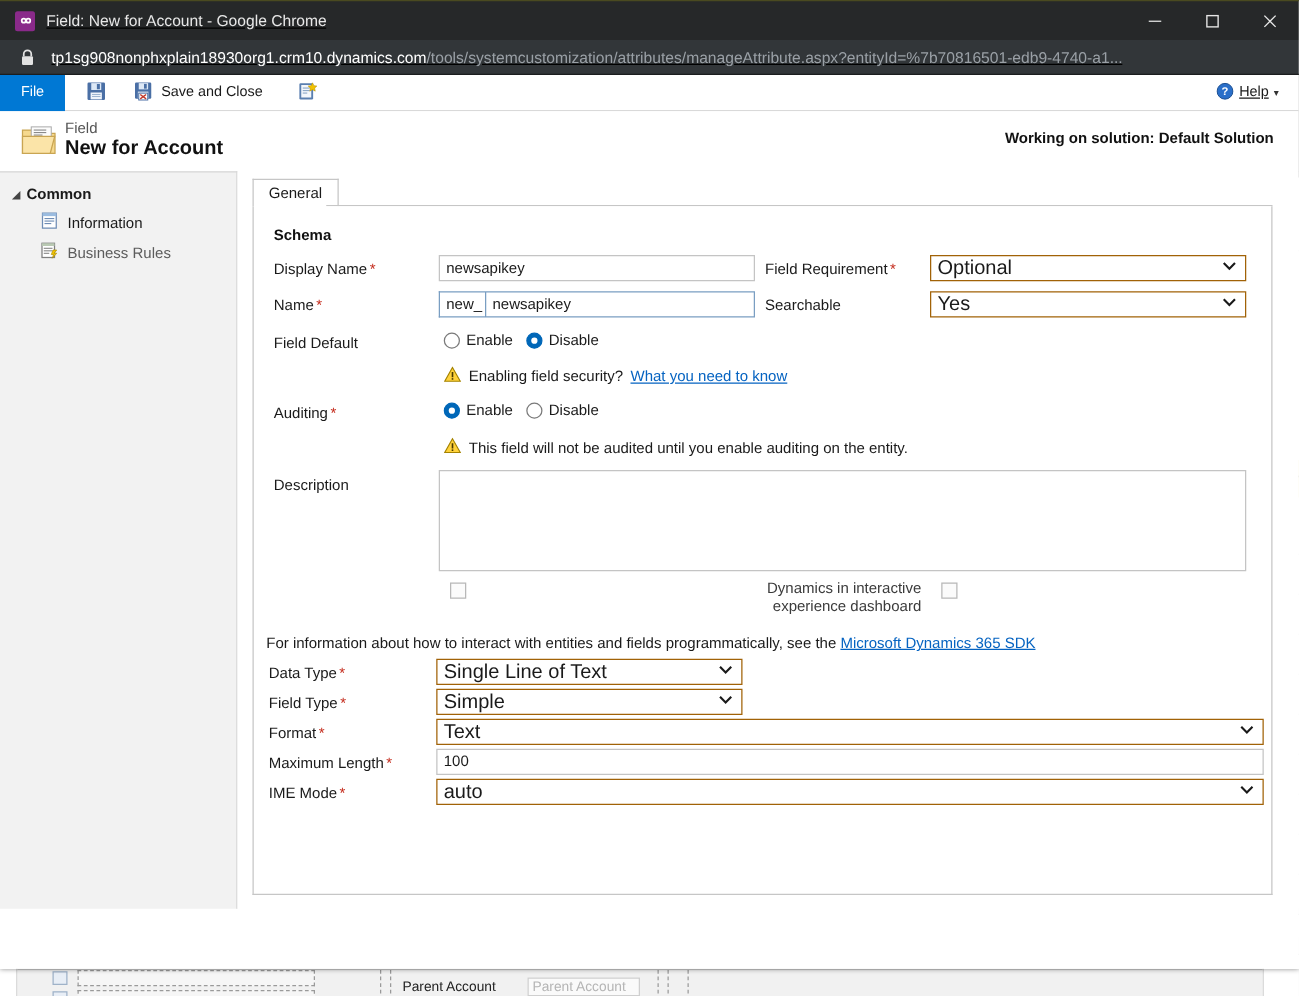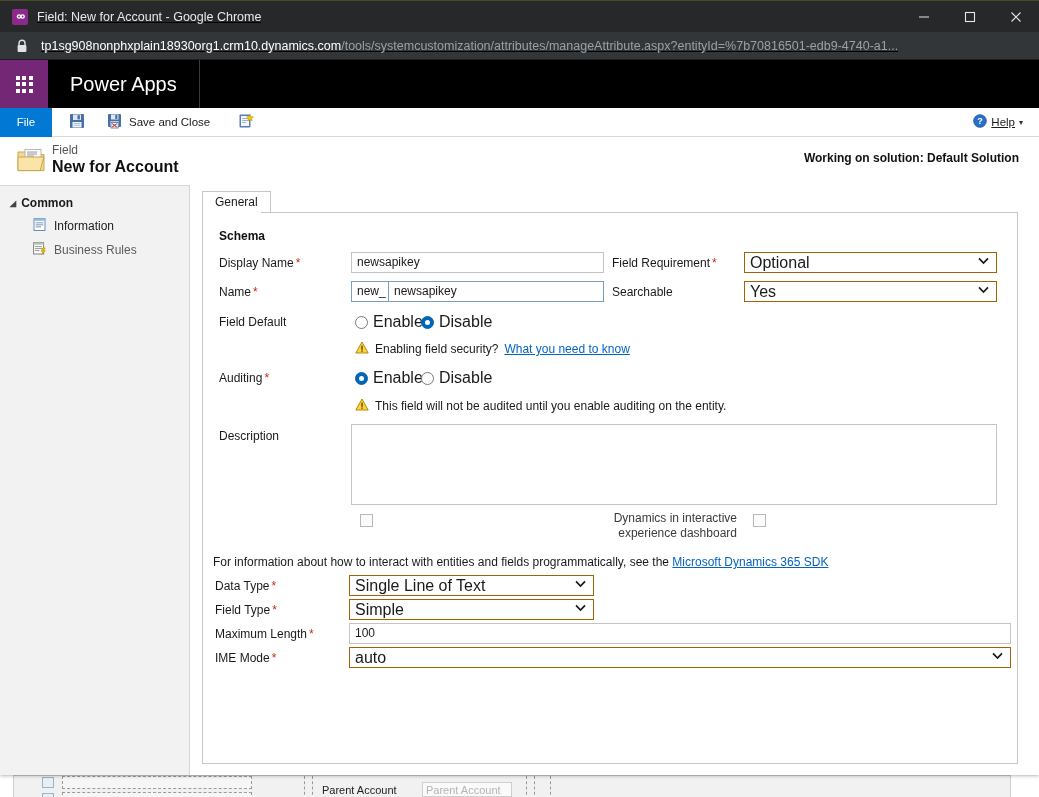--- a/index.html
+++ b/index.html
@@ -106,21 +106,21 @@
 
   .row { position: relative; height: 27px; }
   .lbl { position: absolute; font-size: 12px; color: #1a1a1a; }
   .req { color: #c42b1c; margin-left: 2px; }
   .txt { position: absolute; height: 21px; border: 1px solid #c4c4c4; background: #fff; font-size: 12px; color: #1a1a1a; padding: 0 5px; line-height: 19px; }
   .txt.focused { border: 1px solid #7a9ec2; }
   .prefix { position: absolute; height: 21px; border: 1px solid #7a9ec2; border-right: none; background: #fff; font-size: 12px; color: #1a1a1a; padding: 0 2px 0 5px; line-height: 19px; }
   .sel { position: absolute; height: 21px; border: 1px solid #a16207; background: #fff; font-size: 16px; color: #1a1a1a; padding: 0 5px; line-height: 19px; }
   .sel .chev { position: absolute; right: 7px; top: 4px; }
 
-  .radio-wrap { position: absolute; display: flex; align-items: center; gap: 5px; font-size: 16px; color: #1a1a1a; }
+  .radio-wrap { position: absolute; display: flex; align-items: center; gap: 5px; font-size: 12px; color: #1a1a1a; }
   .radio { width: 13px; height: 13px; border-radius: 50%; border: 1px solid #7a7a7a; background: #fff; display:flex; align-items:center; justify-content:center; }
   .radio.on { border: 1px solid #0067b8; background: #0067b8; }
   .radio.on i { width: 5px; height: 5px; border-radius: 50%; background: #fff; display: block; }
 
   .warn { position: absolute; display: flex; align-items: center; gap: 6px; font-size: 12px; color: #1a1a1a; }
   .warn a { color: #0563c1; text-decoration: underline; }
 
   .ta { position: absolute; border: 1px solid #c4c4c4; background: #fff; }
 
   .cbx { position: absolute; width: 13px; height: 13px; border: 1px solid #b8b8b8; background: #fbfbfb; }
@@ -247,37 +247,20 @@
       <svg width="12" height="14" viewBox="0 0 12 14">
           <path d="M3 6 V4.2 a3 3 0 0 1 6 0 V6" fill="none" stroke="#e2e2e2" stroke-width="1.4"></path>
           <rect x="1.6" y="6" width="8.8" height="7" rx="1" fill="#e2e2e2"></rect>
         </svg>
     </span>
     <span class="url"><span>tp1sg908nonphxplain18930org1.crm10.dynamics.com</span><span class="dim">/tools/systemcustomization/attributes/manageAttribute.aspx?entityId=%7b70816501-edb9-4740-a1...</span></span>
   </div>
 
   <div class="page">
 
-    <div class="pa-bar">
-      <div class="waffle">
-        <div class="waffle-grid">
-            <i></i>
-            <i></i>
-            <i></i>
-            <i></i>
-            <i></i>
-            <i></i>
-            <i></i>
-            <i></i>
-            <i></i>
-          </div>
-      </div>
-      <div class="pa-title">Power Apps</div>
-      <div class="pa-rest"></div>
-    </div>
 
     <div class="ribbon">
       <div class="file-tab">File</div>
       <div class="ribbon-cmds">
 
         <div class="cmd">
           <span>
             <svg width="16" height="16" viewBox="0 0 16 16">
                 <rect x="1" y="1" width="14" height="14" rx="1" fill="#4a6fa5"></rect>
                 <rect x="4" y="1.5" width="8" height="5.5" fill="#dde8f5"></rect>
@@ -514,20 +497,31 @@
             <span class="sel" style="left:146px; top:0px; width:245px;">
               <span>Simple</span>
               <span class="chev">
                   <svg class="chev-svg" width="11" height="8" viewBox="0 0 11 8">
                     <path d="M1 1.4 L5.5 6 L10 1.4" fill="none" stroke="#1a1a1a" stroke-width="1.7"></path>
                   </svg>
                 </span>
             </span>
           </div>
 
+          <div class="row" style="height:24px;">
+            <span class="lbl" style="left:12px; top:4px;"><span>Format</span><span class="req">*</span></span>
+            <span class="sel" style="left:146px; top:0px; width:662px;">
+              <span>Text</span>
+              <span class="chev">
+                  <svg class="chev-svg" width="11" height="8" viewBox="0 0 11 8">
+                    <path d="M1 1.4 L5.5 6 L10 1.4" fill="none" stroke="#1a1a1a" stroke-width="1.7"></path>
+                  </svg>
+                </span>
+            </span>
+          </div>
 
           <div class="row" style="height:24px;">
             <span class="lbl" style="left:12px; top:4px;"><span>Maximum Length</span><span class="req">*</span></span>
             <span class="txt" style="left:146px; top:0px; width:662px;">100</span>
           </div>
 
           <div class="row" style="height:24px;">
             <span class="lbl" style="left:12px; top:4px;"><span>IME Mode</span><span class="req">*</span></span>
             <span class="sel" style="left:146px; top:0px; width:662px;">
               <span>auto</span>

